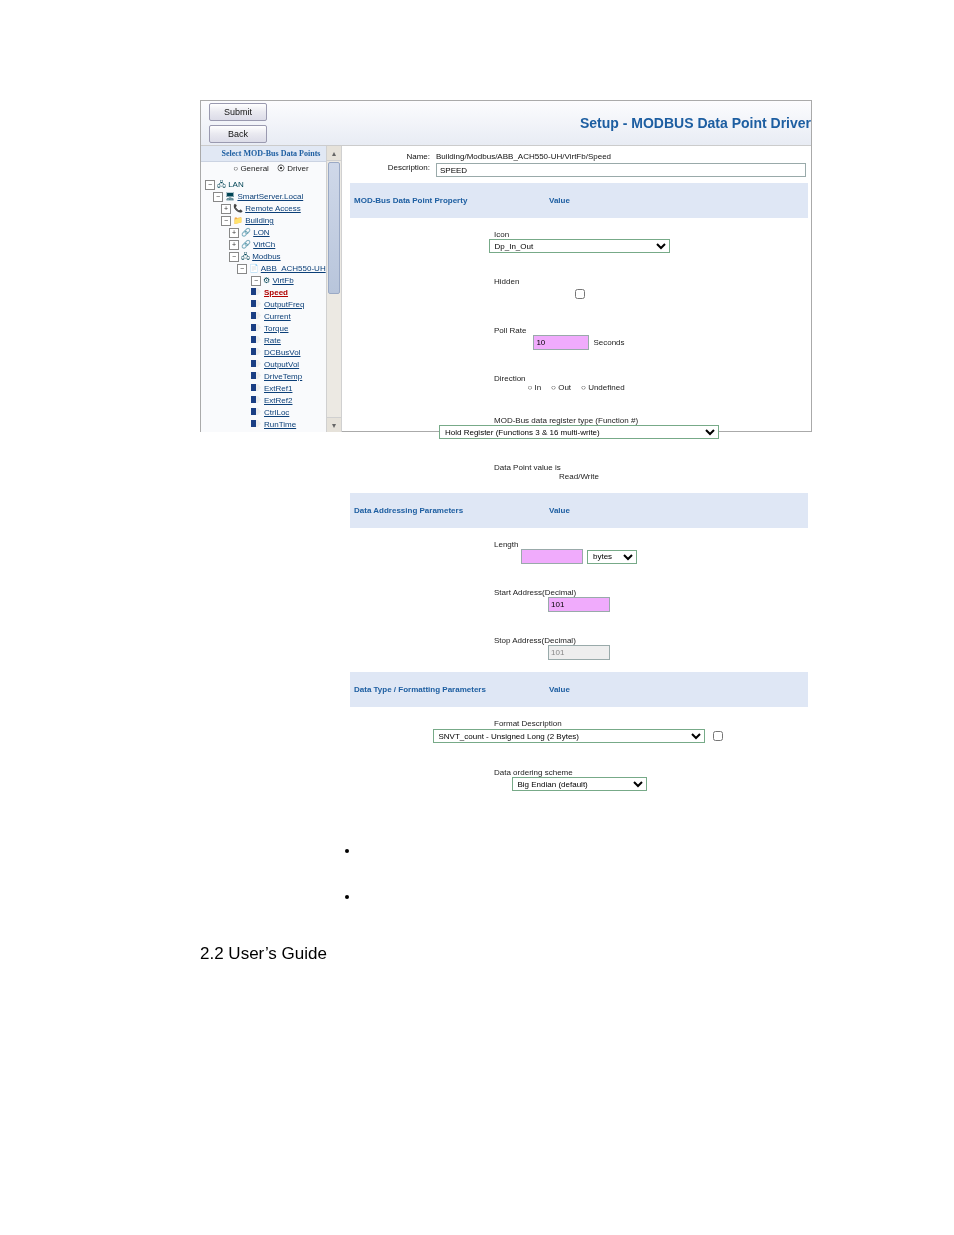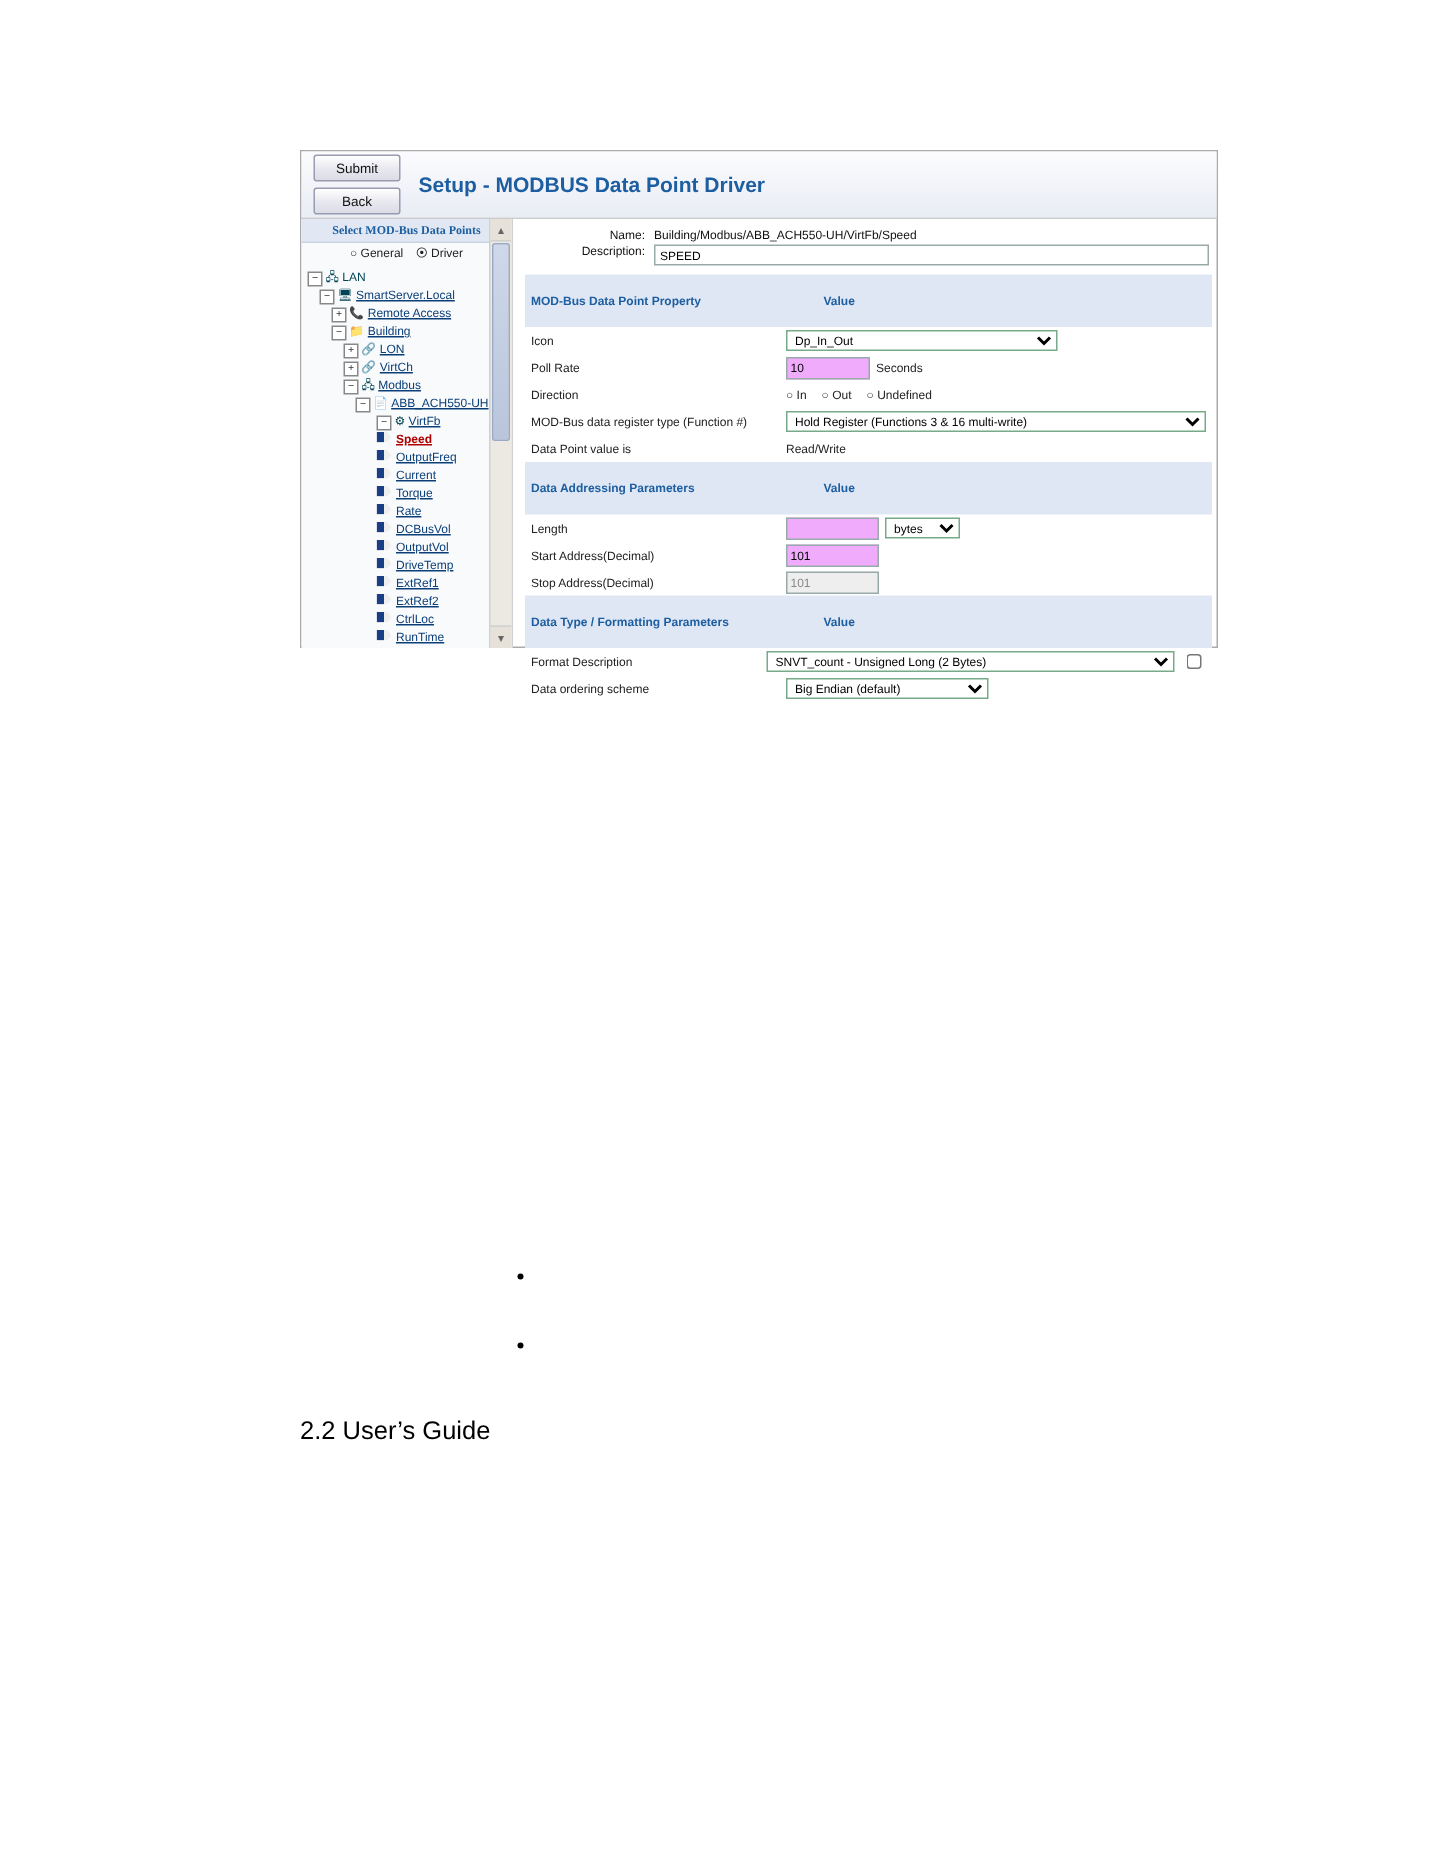--- a/index.html
+++ b/index.html
@@ -21,20 +21,21 @@
     position: relative;
     background: #fff;
   }
   .top-bar {
     height: 44px;
     background: linear-gradient(#fcfcfe, #e8ecf4);
     border-bottom: 1px solid #ccc;
     display: flex;
     align-items: center;
     padding-left: 8px;
+    justify-content: space-between;
   }
   .btn-stack { display: flex; flex-direction: column; gap: 4px; }
   .win-btn {
     width: 56px; height: 16px;
     background: linear-gradient(#fff,#e9e9f0 50%,#dcdce8);
     border: 1px solid #9a9ab0;
     border-radius: 2px;
     font-size: 9px;
     display:flex; align-items:center; justify-content:center;
     color:#111;
@@ -123,21 +124,22 @@
     box-sizing:border-box;
   }
   .panel { width:458px; margin-top:6px; }
   .sechead {
     background:#dfe7f5;
     color:#1d5ea1; font-weight:bold; font-size:8px;
     padding:13px 4px;
   }
   .proprow {
     display:flex; align-items:center; min-height:16px;
-    padding:1px 4px;
+    padding:12px 4px;
+    flex-direction:column;
   }
   .proprow .plabel { width:170px; color:#222; }
   .proprow .pval { flex:1; color:#222; display:flex; align-items:center; gap:4px;}
   .sel {
     font-size:8px; height:14px;
     border:1px solid #7a8; padding:0 1px;
     background:#fff;
   }
   .txt {
     font-size:8px; height:13px;
@@ -233,20 +235,26 @@
           </div>
           <div class="proprow">
             <div class="plabel">Icon</div>
             <div class="pval">
               <select class="sel" style="width:181px;">
                 <option>Dp_In_Out</option>
               </select>
             </div>
           </div>
           <div class="proprow">
+            <div class="plabel">Hidden</div>
+            <div class="pval">
+                <input type="checkbox" class="chk" style="">
+              </div>
+          </div>
+          <div class="proprow">
             <div class="plabel">Poll Rate</div>
             <div class="pval">
               <input class="txt" style="width: 50px;" value="10">
               <span>Seconds</span>
             </div>
           </div>
           <div class="proprow">
             <div class="plabel">Direction</div>
             <div class="pval">
               <label class="radiolbl">○ <span>In</span></label>

